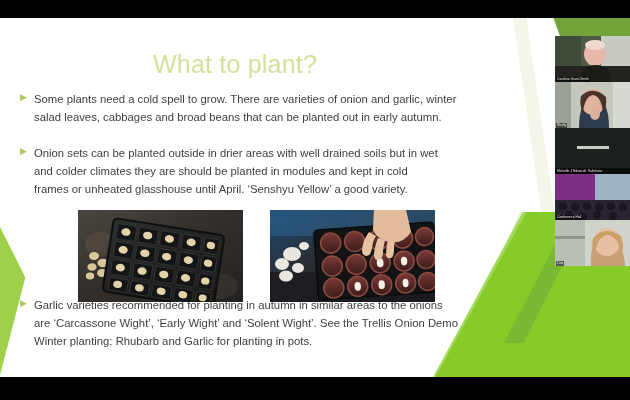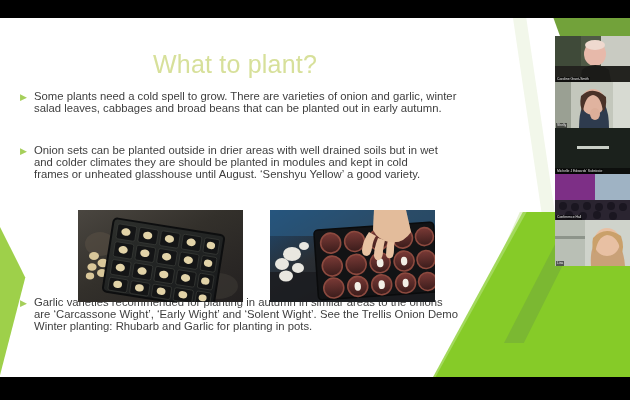--- a/index.html
+++ b/index.html
@@ -139,21 +139,21 @@
   .bullet .marker {
     flex: 0 0 auto;
     width: 14px;
     padding-top: 3px;
     color: #a5cf5a;
     font-size: 9px;
     line-height: 1;
   }
   .bullet .btext {
     font-size: 11.3px;
-    line-height: 12px;
+    line-height: 18px;
     color: #3e3e3e;
     font-family: "Liberation Sans", sans-serif;
   }
 
   #bullet-1 { left: 20px; top: 72px; width: 440px; }
   #bullet-2 { left: 20px; top: 126px; width: 420px; }
   #bullet-3 { left: 20px; top: 278px; width: 440px; }
 
   
   .photo {
@@ -217,21 +217,21 @@
 
     <div id="title">What to plant?</div>
 
     <div class="bullet" id="bullet-1">
       <span class="marker">▶</span>
       <span class="btext">Some plants need a cold spell to grow. There are varieties of onion and garlic, winter salad leaves, cabbages and broad beans that can be planted out in early autumn.</span>
     </div>
 
     <div class="bullet" id="bullet-2">
       <span class="marker">▶</span>
-      <span class="btext">Onion sets can be planted outside in drier areas with well drained soils but in wet and colder climates they are should be planted in modules and kept in cold frames or unheated glasshouse until August. ‘Senshyu Yellow’ a good variety.</span>
+      <span class="btext">Onion sets can be planted outside in drier areas with well drained soils but in wet and colder climates they are should be planted in modules and kept in cold frames or unheated glasshouse until April. ‘Senshyu Yellow’ a good variety.</span>
     </div>
 
     <div class="photo" id="photo-onions">
       <svg viewBox="0 0 165 92" preserveAspectRatio="none">
         <defs>
           <linearGradient id="soil" x1="0" y1="0" x2="1" y2="1">
             <stop offset="0%" stop-color="#4a4640"></stop>
             <stop offset="45%" stop-color="#33302b"></stop>
             <stop offset="100%" stop-color="#232020"></stop>
           </linearGradient>

